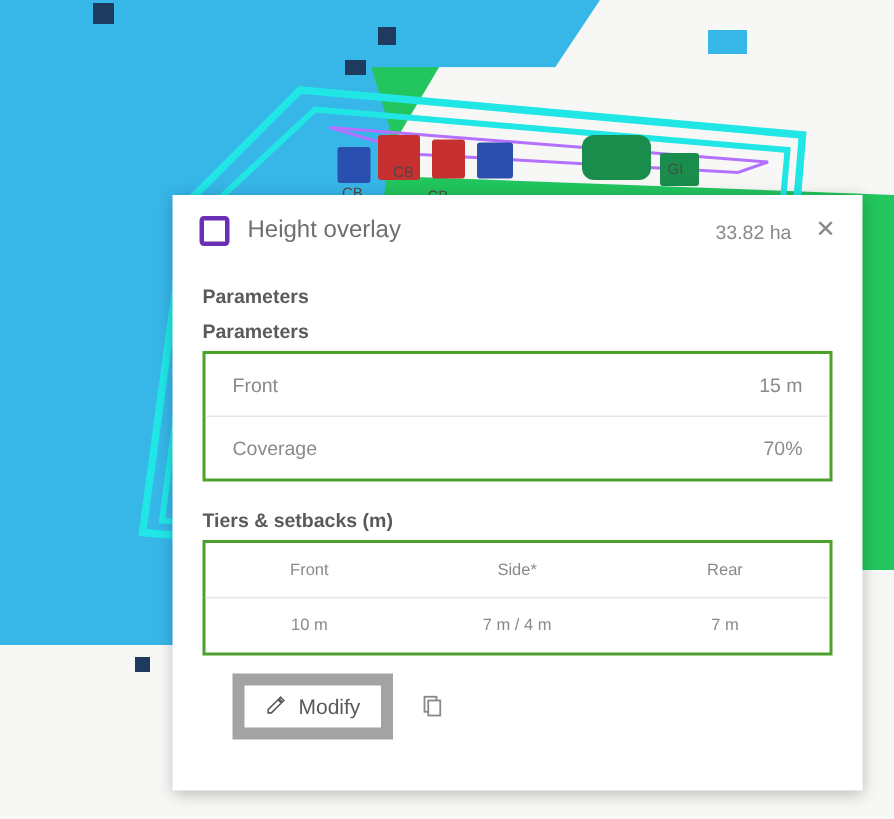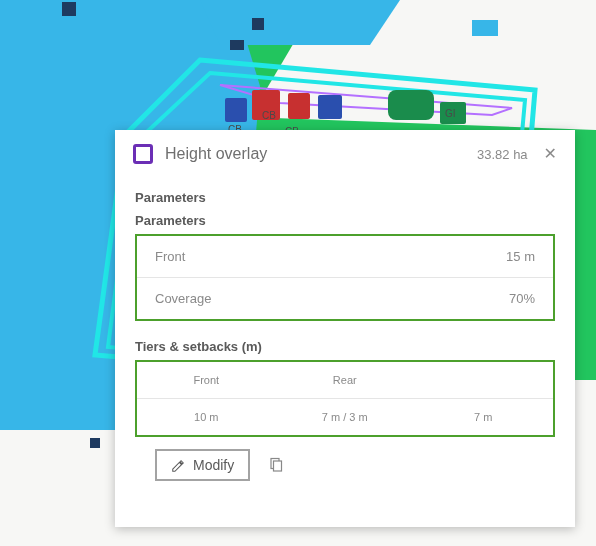--- a/index.html
+++ b/index.html
@@ -37,21 +37,21 @@
   .green-box { border: 2px solid #4ca02c; }
   .param-row { display: flex; justify-content: space-between; padding: 13px 18px; font-size: 13px; color: #8a8a8a; }
   .param-div { height: 1px; background: #e5e5e5; margin: 0; }
   
   .tiers-table { width: 100%; }
   .tiers-header, .tiers-body { display: flex; }
   .tiers-header > div, .tiers-body > div { width: 33.3%; text-align: center; padding: 12px 0; font-size: 11px; color: #8a8a8a; }
   .tiers-div { height: 1px; background: #e5e5e5; }
   
   .panel-footer { display: flex; align-items: center; gap: 10px; padding: 0 20px 0 20px; margin-top: 12px; }
-  .modify-btn { display: flex; align-items: flex-end; gap: 8px; border: 2px solid #a3a3a3; padding: 6px 14px; font-size: 14px; color: #5a5a5a; background: #fff; cursor: pointer; }
+  .modify-btn { display: flex; align-items: flex-start; gap: 8px; border: 8px solid #a3a3a3; padding: 6px 14px; font-size: 14px; color: #5a5a5a; background: #fff; cursor: pointer; }
   .modify-btn svg { width: 14px; height: 14px; }
   .copy-btn { width: 32px; height: 32px; display: flex; align-items: center; justify-content: center; cursor: pointer; color: #888; }
   .copy-btn svg { width: 16px; height: 16px; }
 </style>
 </head>
 <body>
 
 <div class="stage">
 
   <div class="land land-top"></div>
@@ -106,26 +106,27 @@
         <div class="param-row">
           <span>Coverage</span>
           <span>70%</span>
         </div>
       </div>
 
       <div class="sec-label" style="margin-top:18px;">Tiers &amp; setbacks (m)</div>
       <div class="green-box tiers-table">
         <div class="tiers-header">
           <div>Front</div>
+          <div>Side*</div>
           <div>Rear</div>
         </div>
         <div class="tiers-div"></div>
         <div class="tiers-body">
           <div>10 m</div>
-          <div>7 m / 3 m</div>
+          <div>7 m / 4 m</div>
           <div>7 m</div>
         </div>
       </div>
 
       <div class="panel-footer">
         <button class="modify-btn">
           <svg viewBox="0 0 16 16">
               <path d="M2 11.5 L9.5 4 L12 6.5 L4.5 14 L2 14 Z M10.3 3.2 L11.5 2 L14 4.5 L12.8 5.7 Z" fill="none" stroke="#5a5a5a" stroke-width="1.2"></path>
             </svg>
           <span>Modify</span>

